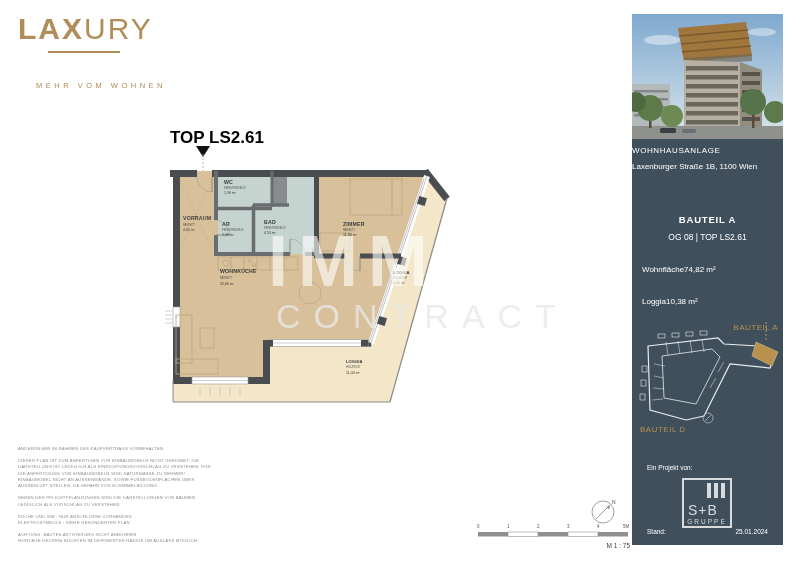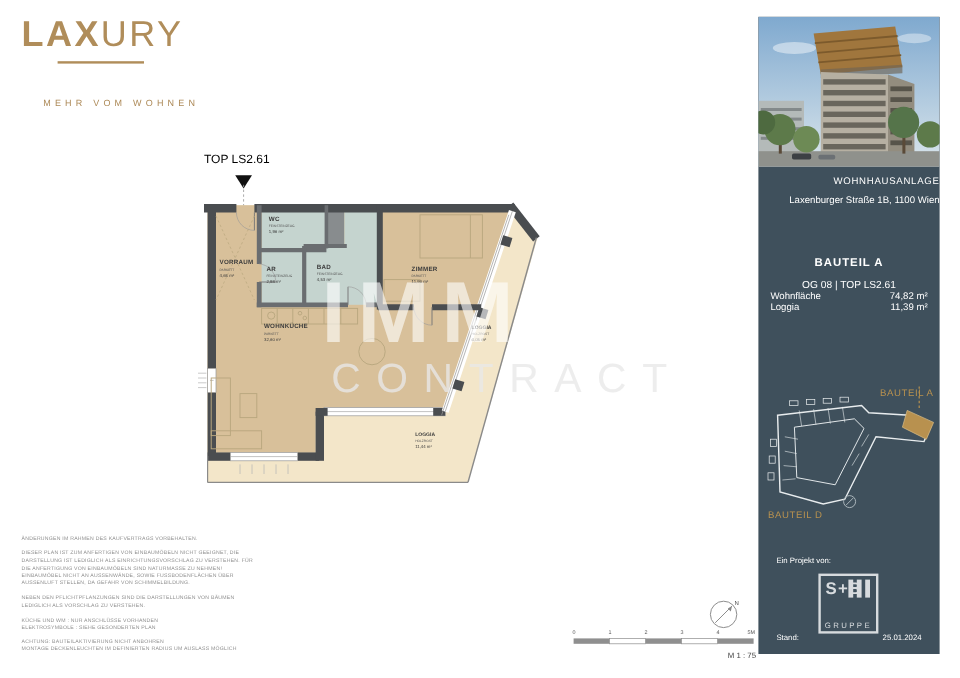--- a/index.html
+++ b/index.html
@@ -8,54 +8,54 @@
 
   
   .brand{position:absolute;left:18px;top:14px;color:#b08d5a;}
   .brand .word{font-size:30px;letter-spacing:2px;line-height:1;}
   .brand .w-bold{font-weight:700;}
   .brand .w-light{font-weight:300;}
   .brand .rule{height:2px;background:#b08d5a;width:72px;margin:7px 0 8px 30px;}
   .brand .tagline{font-size:7.5px;letter-spacing:3.5px;margin-left:18px;font-weight:400;color:#ad8a58;margin-top:28px;}
 
   
-  .plan-title{position:absolute;left:170px;top:128px;font-size:10px;font-weight:400;color:#000;}
+  .plan-title{position:absolute;left:170px;top:128px;font-size:17px;font-weight:700;color:#000;}
   .entry-triangle{position:absolute;left:196px;top:146px;width:0;height:0;
      border-left:7px solid transparent;border-right:7px solid transparent;border-top:11px solid #111;}
 
   .plan-svg{position:absolute;left:150px;top:125px;}
 
   
   .wm{position:absolute;pointer-events:none;color:#fff;}
   .wm1{left:268px;top:220px;font-size:72px;font-weight:700;letter-spacing:10px;color:rgba(255,255,255,0.60);}
   .wm2{left:276px;top:297px;font-size:34px;font-weight:400;letter-spacing:13px;color:rgba(232,232,232,0.78);}
 
   
   .legal{position:absolute;left:18px;top:446px;width:230px;color:#8f8f8f;}
   .legal p{font-size:4.3px;line-height:1.45;margin:0 0 6px 0;white-space:pre-line;letter-spacing:.2px;}
 
   
   .scale-svg{position:absolute;left:470px;top:496px;}
 
   
   .sidebar{position:absolute;left:632px;top:14px;width:151px;height:531px;background:#3f505c;color:#fff;}
   .photo{position:absolute;left:0;top:0;}
-  .sb-project{position:absolute;left:0;top:132px;width:100%;text-align:right;}
+  .sb-project{position:absolute;left:0;top:132px;width:100%;text-align:left;}
   .sb-project .t1{font-size:8px;letter-spacing:.6px;margin-bottom:7px;}
   .sb-project .t2{font-size:8px;}
   .sb-unit{position:absolute;left:10px;top:200px;width:131px;}
   .sb-unit .bt{text-align:center;font-size:9.5px;font-weight:700;letter-spacing:.8px;}
   .sb-unit .fl{text-align:center;font-size:8.5px;margin-top:7px;}
-  .sb-row{display:flex;justify-content:space-between;font-size:8px;margin-top:0;}
+  .sb-row{display:flex;justify-content:flex-start;font-size:8px;margin-top:23px;}
   .sb-siteplan{position:absolute;left:0;top:300px;}
   .sb-projectby{position:absolute;left:15px;top:450px;font-size:6.5px;}
   .sb-logo{position:absolute;left:50px;top:464px;width:46px;height:46px;border:2px solid #d7dbde;color:#d7dbde;}
   .sb-logo .bars{position:absolute;top:3px;right:5px;display:flex;gap:3px;}
   .sb-logo .bars i{display:block;width:4px;height:15px;background:#d7dbde;}
-  .sb-logo .sb-txt{position:absolute;left:4px;bottom:28px;font-size:14px;font-weight:700;letter-spacing:1px;}
+  .sb-logo .sb-txt{position:absolute;left:4px;bottom:8px;font-size:14px;font-weight:400;letter-spacing:1px;}
   .sb-logo .gr-txt{position:absolute;left:0;bottom:1px;width:100%;text-align:center;font-size:6.5px;letter-spacing:2px;}
   .sb-stand{position:absolute;left:15px;right:15px;top:514px;display:flex;justify-content:space-between;font-size:6.5px;}
 
   
   .rn{font-size:5.2px;font-weight:700;fill:#3c3c3c;letter-spacing:.2px;}
   .rn-s{font-size:4.2px;font-weight:700;fill:#3c3c3c;}
   .rm{font-size:2.7px;fill:#555;}
   .ra{font-size:3.6px;fill:#3c3c3c;}
   .tick{font-size:4.5px;fill:#555;}
   .mlabel{font-size:6.5px;fill:#444;}
@@ -308,21 +308,21 @@
 
     <div class="sb-unit">
       <div class="bt">BAUTEIL A</div>
       <div class="fl">OG 08 | TOP LS2.61</div>
       <div class="sb-row">
         <span>Wohnfläche</span>
         <span>74,82 m²</span>
       </div>
       <div class="sb-row">
         <span>Loggia</span>
-        <span>11,39 m²</span>
+        <span>10,38 m²</span>
       </div>
     </div>
 
     <svg class="sb-siteplan" width="151" height="125" viewBox="0 0 151 125">
       <text x="146" y="16" text-anchor="end" class="bauteil">BAUTEIL A</text>
       <text x="8" y="118" class="bauteil">BAUTEIL D</text>
       <line x1="134" y1="8" x2="134" y2="26" stroke="#b8914f" stroke-width="1" stroke-dasharray="2,2"></line>
       <g fill="none" stroke="#e8ecee" stroke-width="1.2">
         <path d="M16,32 L86,24 L92,30 L126,32 L144,40 L138,54 L98,50 L72,102 L54,106 L18,96 Z"></path>
         <path d="M30,42 L80,35 L88,43 L64,90 L32,84 Z" stroke-width="0.8"></path>

